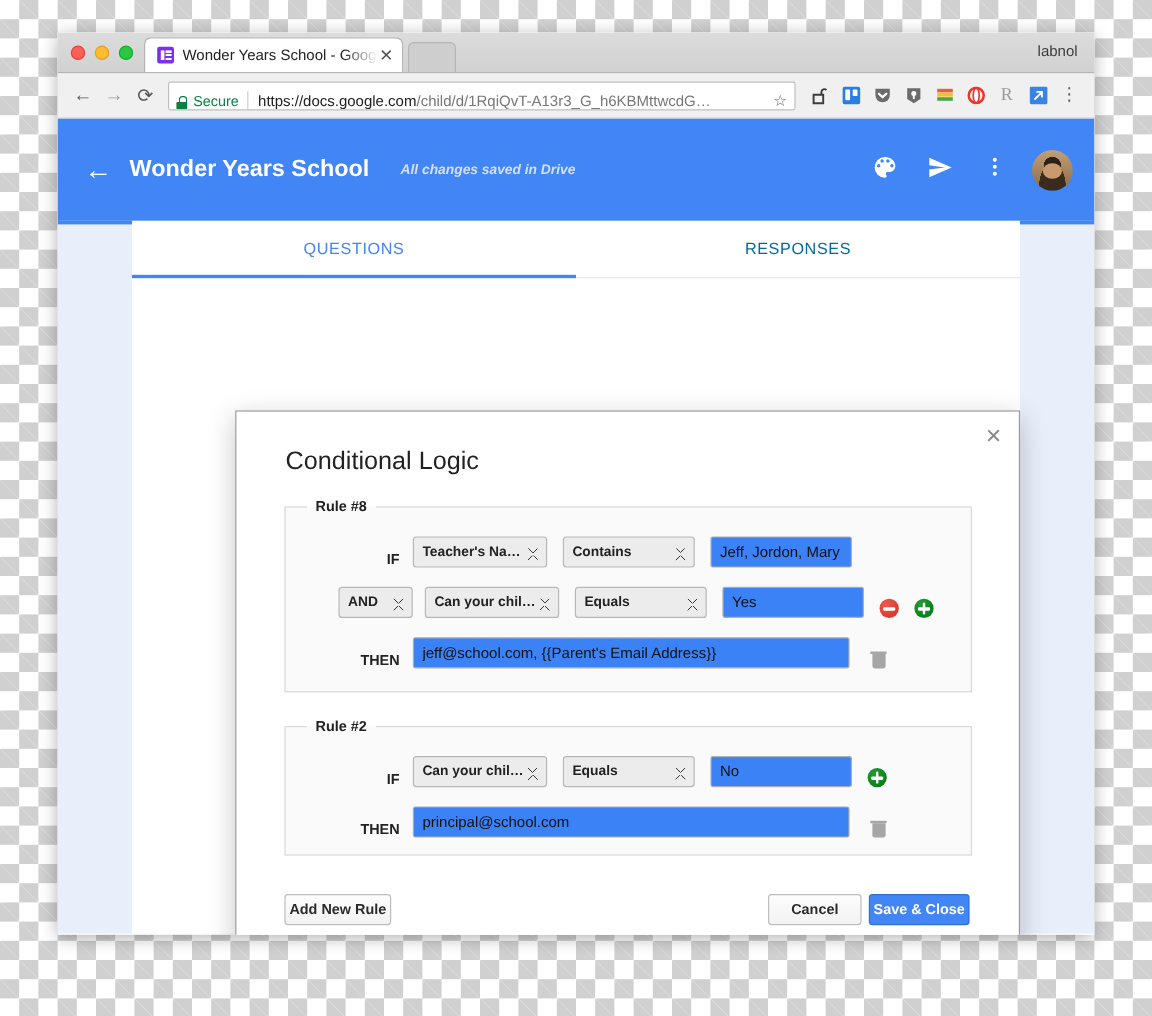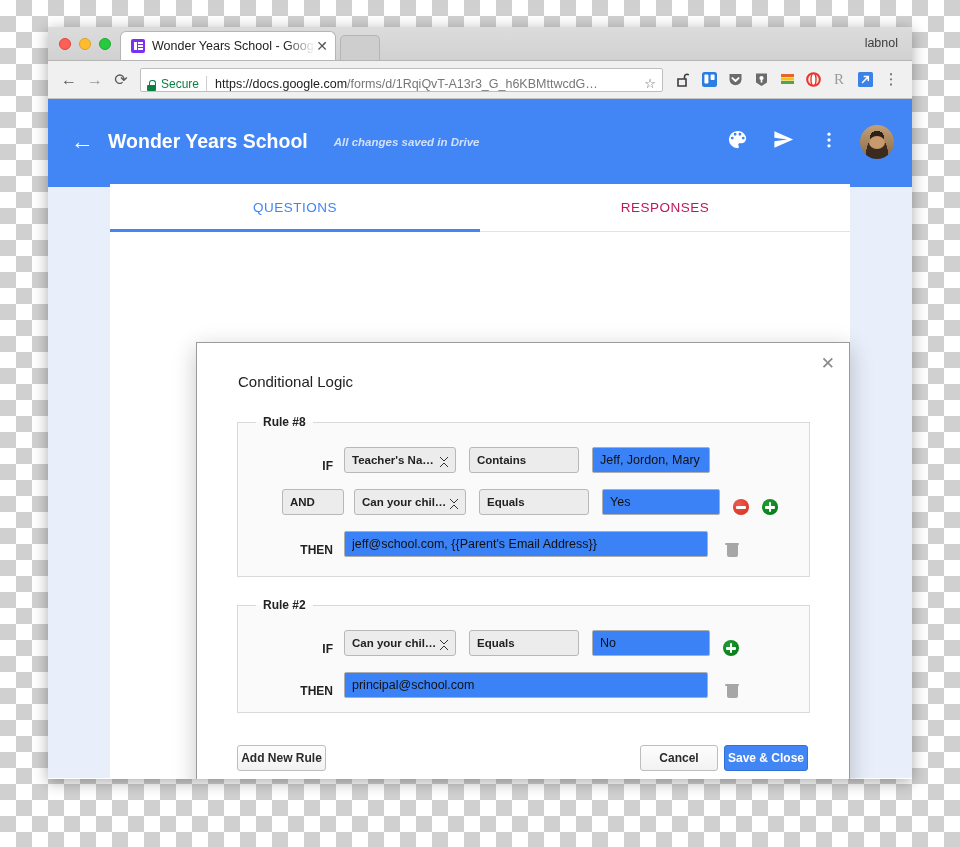--- a/index.html
+++ b/index.html
@@ -164,21 +164,21 @@
     border-radius:50%; background:#c99a6d;
   }
 
   #tabs-bar {
     position:absolute; left:62px; top:85px; width:740px; height:48px;
     background:#fff; display:flex;
     border-bottom: 1px solid #e3e3e3;
   }
   .form-tab {
     flex:1; display:flex; align-items:center; justify-content:center;
-    font-size: 13.5px; letter-spacing: 0.5px; color:#be185d; cursor:pointer;
+    font-size: 13.5px; letter-spacing: 0.5px; color:#0369a1; cursor:pointer;
     position:relative;
   }
   .form-tab.active { color:#4285f4; font-weight: 500; }
   .form-tab.active::after {
     content:""; position:absolute; left:0; bottom:-1px; width:100%; height:3px; background:#4285f4;
   }
   #forms-blue-rule {
     position:absolute; left:0; top:85px; width:100%; height:3px; background:#4285f4;
   }
   #forms-canvas {
@@ -192,21 +192,21 @@
     background:#fff;
     border:1px solid #9b9b9b;
     box-shadow: 0 6px 22px rgba(0,0,0,0.22);
   }
   #dialog-close-icon {
     position:absolute; right:14px; top:12px;
     font-size:17px; color:#8a8a8a; cursor:pointer; line-height:1;
   }
   #dialog-title {
     position:absolute; left:41px; top:30px;
-    font-size:15px; color:#222;
+    font-size:21px; color:#222;
   }
 
   fieldset.rule {
     position:absolute; left:40px; width:573px;
     margin:0; padding: 12px 14px 14px 14px;
     border:1px solid #d9d9d9;
     background:#fafafa;
   }
   fieldset.rule > legend {
     font-size: 12px; font-weight: bold; color:#222;
@@ -335,21 +335,21 @@
 
   <div id="toolbar">
     <div class="nav-btn" id="nav-back">←</div>
     <div class="nav-btn" id="nav-forward">→</div>
     <div class="nav-btn" id="nav-reload">⟳</div>
 
     <div id="omnibox">
       <div id="lock-icon"></div>
       <div id="secure-label">Secure</div>
       <div id="omnibox-sep"></div>
-      <div id="url-text"><span>https://docs.google.com</span><span class="dim">/forms/d/1RqiQvT-A13r3_G_h6KBMttwcdG…</span></div>
+      <div id="url-text"><span>https://docs.google.com</span><span class="dim">/child/d/1RqiQvT-A13r3_G_h6KBMttwcdG…</span></div>
       <div id="star-icon">☆</div>
     </div>
 
     <div class="ext-icon">
       <svg width="16" height="16" viewBox="0 0 16 16">
           <path d="M3 7h8v7H3z" fill="none" stroke="#3c3c3c" stroke-width="1.6"></path>
           <path d="M9.5 7V4.6a2.4 2.4 0 0 1 4.2-1.5" fill="none" stroke="#3c3c3c" stroke-width="1.6"></path>
         </svg>
     </div>
     <div class="ext-icon">

